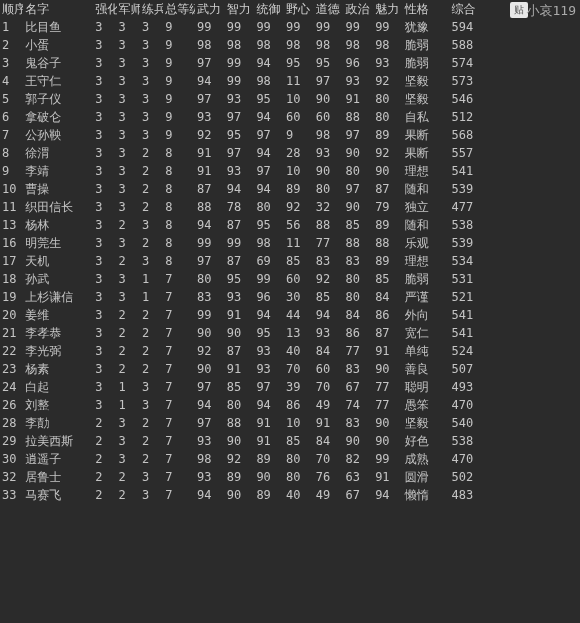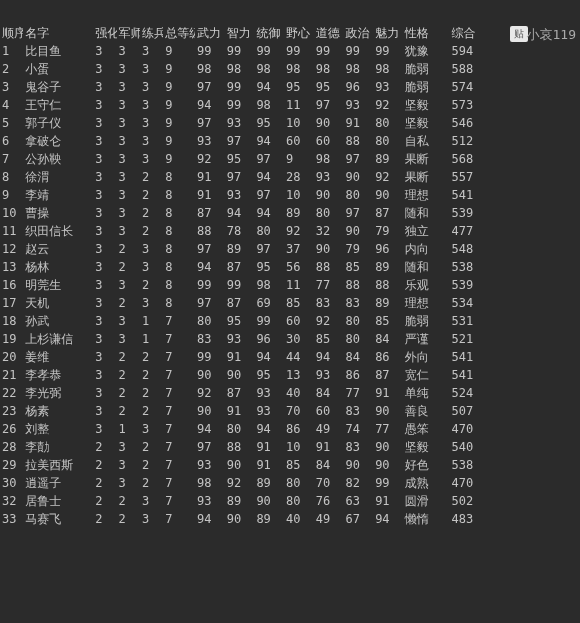--- a/index.html
+++ b/index.html
@@ -1,17 +1,17 @@
 <!DOCTYPE html>
 <html><head>
 <meta charset="utf-8">
 <style>
   html,body{margin:0;padding:0;background:#2b2b2b;color:#c8c8c8;font-family:"SimSun","宋体",monospace;font-size:12px;width:580px;}
   .wrap{width:580px;position:relative;}
-  table{border-collapse:collapse;width:492px;table-layout:fixed;margin-top:24px;}
+  table{border-collapse:collapse;width:492px;table-layout:fixed;}
   th,td{padding:0 2px;height:18px;line-height:18px;white-space:nowrap;overflow:hidden;}
   th{color:#d0d0d0;font-weight:normal;text-align:left;}
   td{color:#c4c4c4;}
   .num{text-align:left;}
   .r{text-align:left;}
   .badge{position:absolute;top:2px;right:52px;background:#e8e8e8;color:#555;font-size:10px;padding:1px 4px;border-radius:2px;}
   .uid{position:absolute;top:2px;right:4px;color:#aaa;font-size:13px;}
   
   .c0{width:22px;} .c1{width:66px;}
   .c2{width:22px;} .c3{width:22px;} .c4{width:22px;} .c5{width:30px;}
@@ -244,37 +244,20 @@
           <td class="num">78</td>
           <td class="num">80</td>
           <td class="num">92</td>
           <td class="num">32</td>
           <td class="num">90</td>
           <td class="num">79</td>
           <td class="r">独立</td>
           <td class="num">477</td>
         </tr>
         <tr>
-          <td class="num">12</td>
-          <td class="r">赵云</td>
-          <td class="num">3</td>
-          <td class="num">2</td>
-          <td class="num">3</td>
-          <td class="num">8</td>
-          <td class="num">97</td>
-          <td class="num">89</td>
-          <td class="num">97</td>
-          <td class="num">37</td>
-          <td class="num">90</td>
-          <td class="num">79</td>
-          <td class="num">96</td>
-          <td class="r">内向</td>
-          <td class="num">548</td>
-        </tr>
-        <tr>
           <td class="num">13</td>
           <td class="r">杨林</td>
           <td class="num">3</td>
           <td class="num">2</td>
           <td class="num">3</td>
           <td class="num">8</td>
           <td class="num">94</td>
           <td class="num">87</td>
           <td class="num">95</td>
           <td class="num">56</td>
@@ -414,20 +397,37 @@
           <td class="num">91</td>
           <td class="num">93</td>
           <td class="num">70</td>
           <td class="num">60</td>
           <td class="num">83</td>
           <td class="num">90</td>
           <td class="r">善良</td>
           <td class="num">507</td>
         </tr>
         <tr>
+          <td class="num">24</td>
+          <td class="r">白起</td>
+          <td class="num">3</td>
+          <td class="num">1</td>
+          <td class="num">3</td>
+          <td class="num">7</td>
+          <td class="num">97</td>
+          <td class="num">85</td>
+          <td class="num">97</td>
+          <td class="num">39</td>
+          <td class="num">70</td>
+          <td class="num">67</td>
+          <td class="num">77</td>
+          <td class="r">聪明</td>
+          <td class="num">493</td>
+        </tr>
+        <tr>
           <td class="num">26</td>
           <td class="r">刘整</td>
           <td class="num">3</td>
           <td class="num">1</td>
           <td class="num">3</td>
           <td class="num">7</td>
           <td class="num">94</td>
           <td class="num">80</td>
           <td class="num">94</td>
           <td class="num">86</td>

